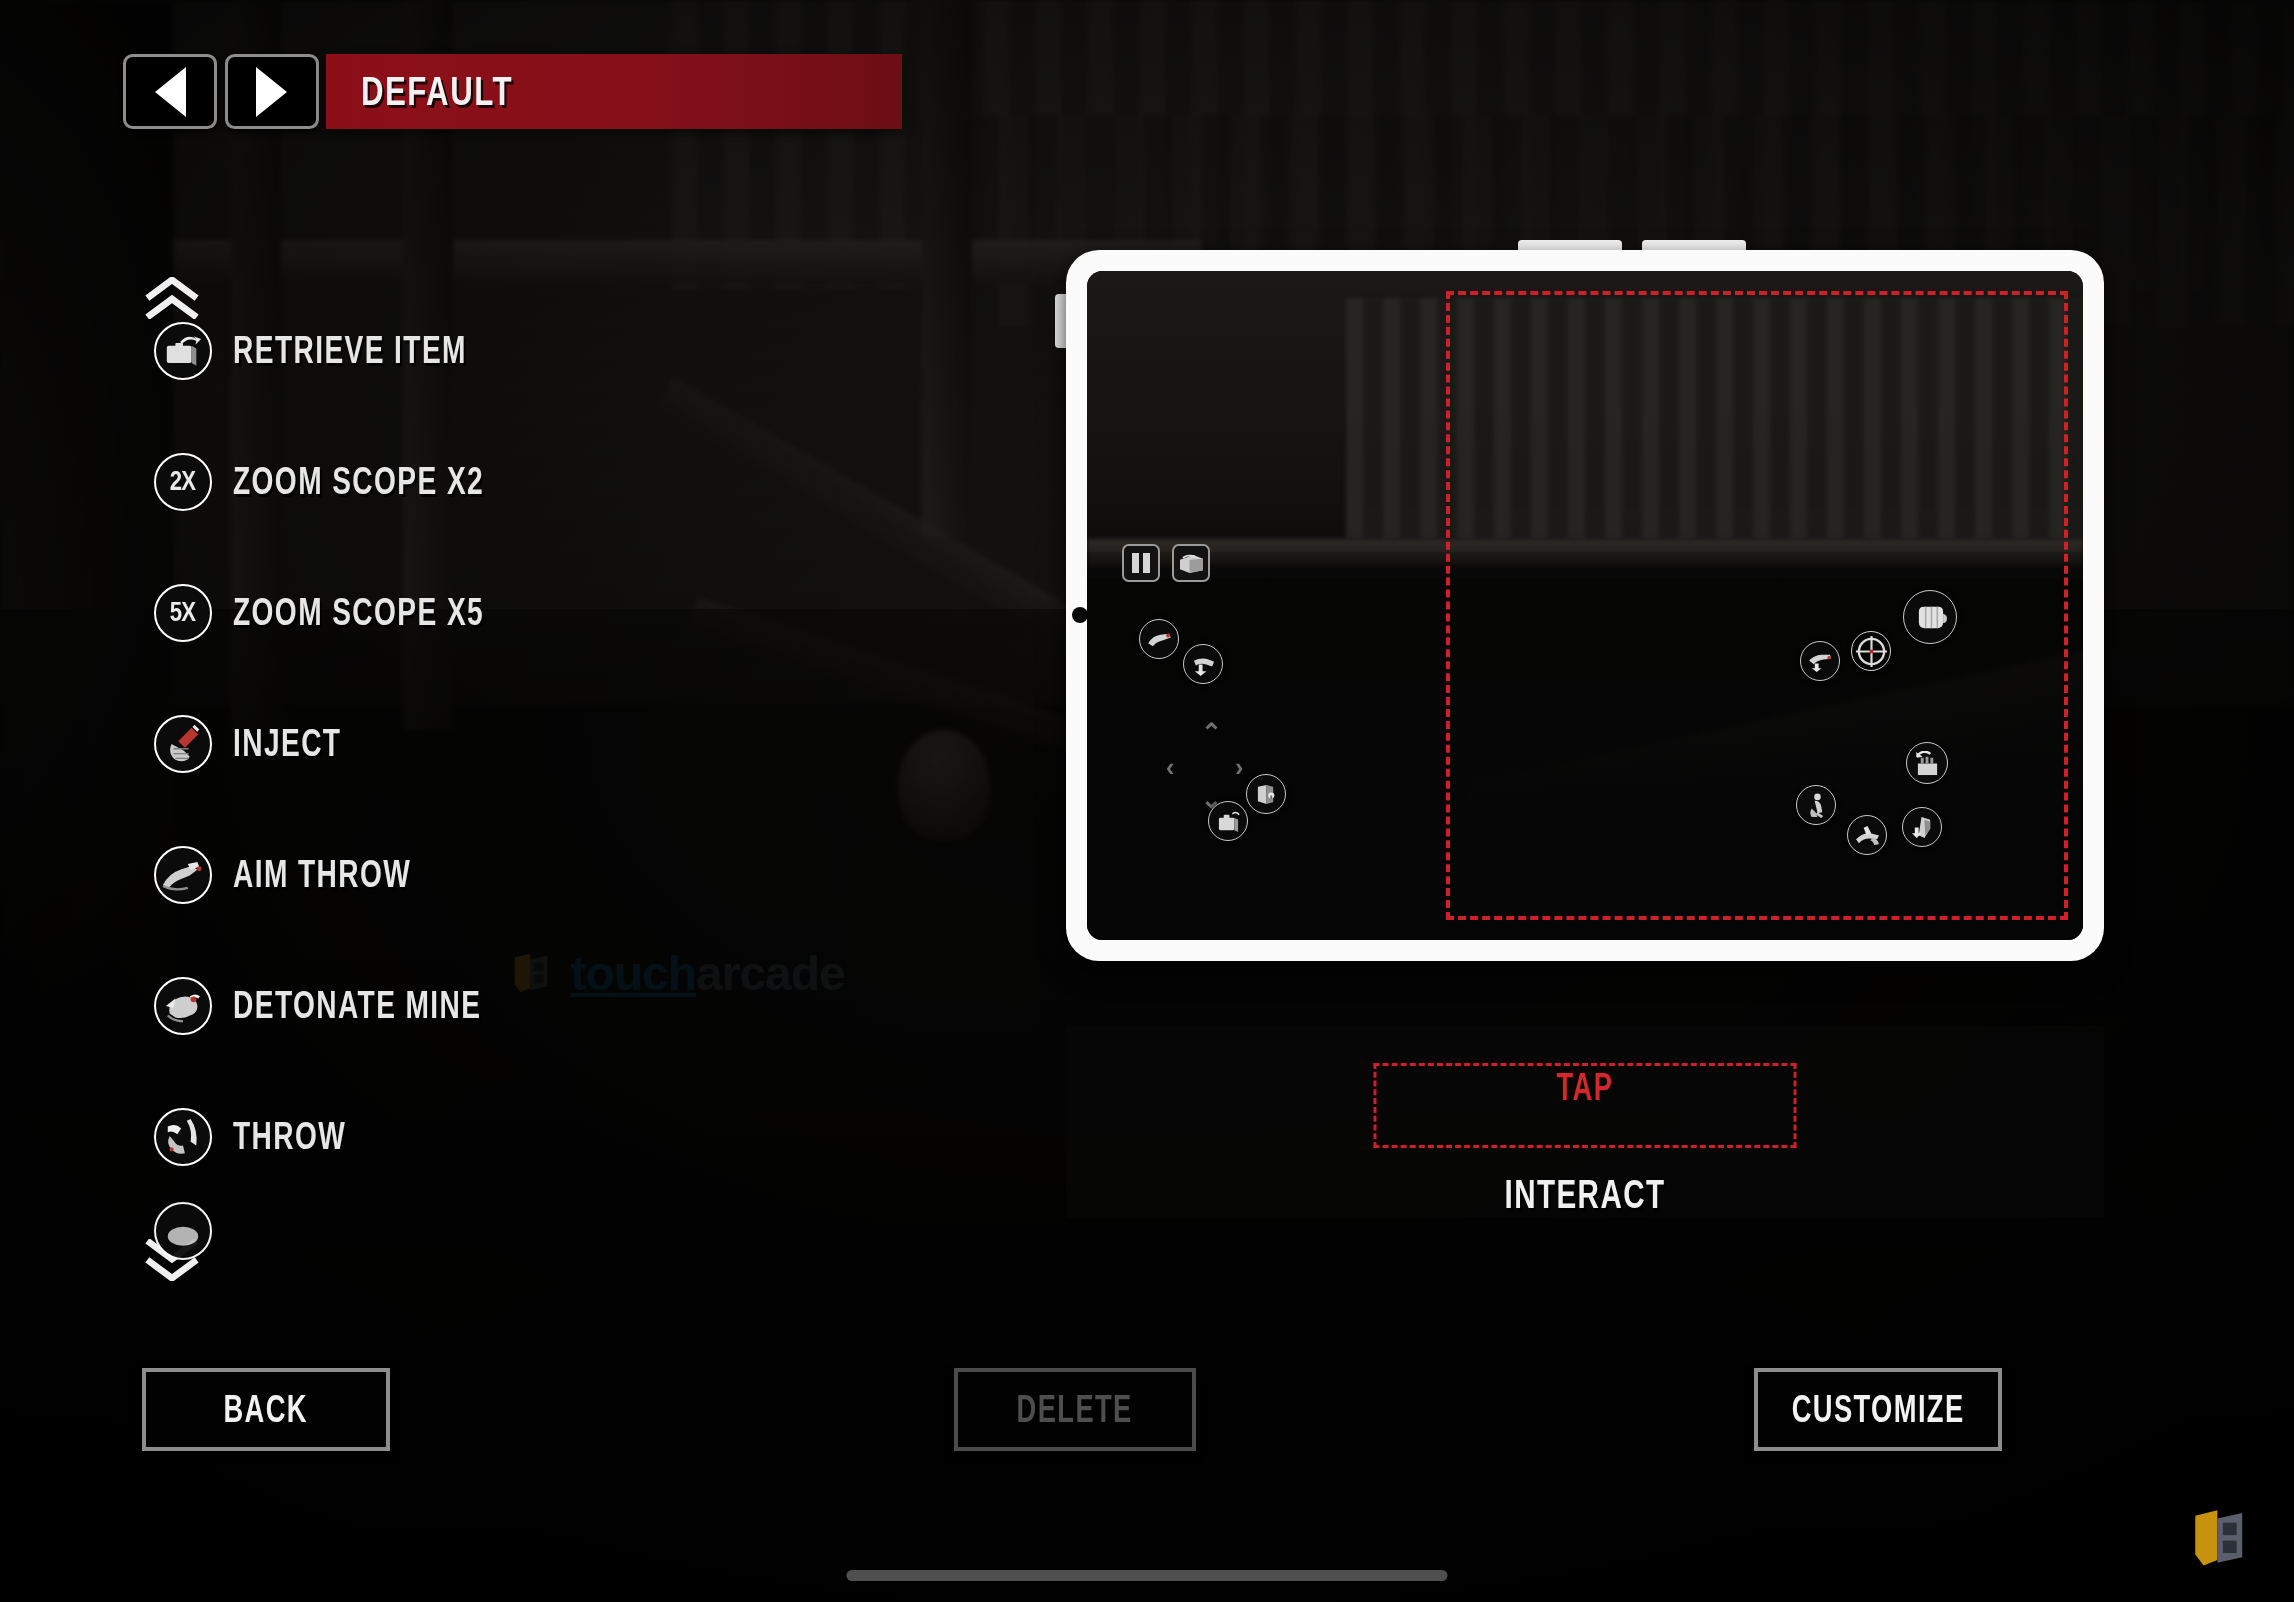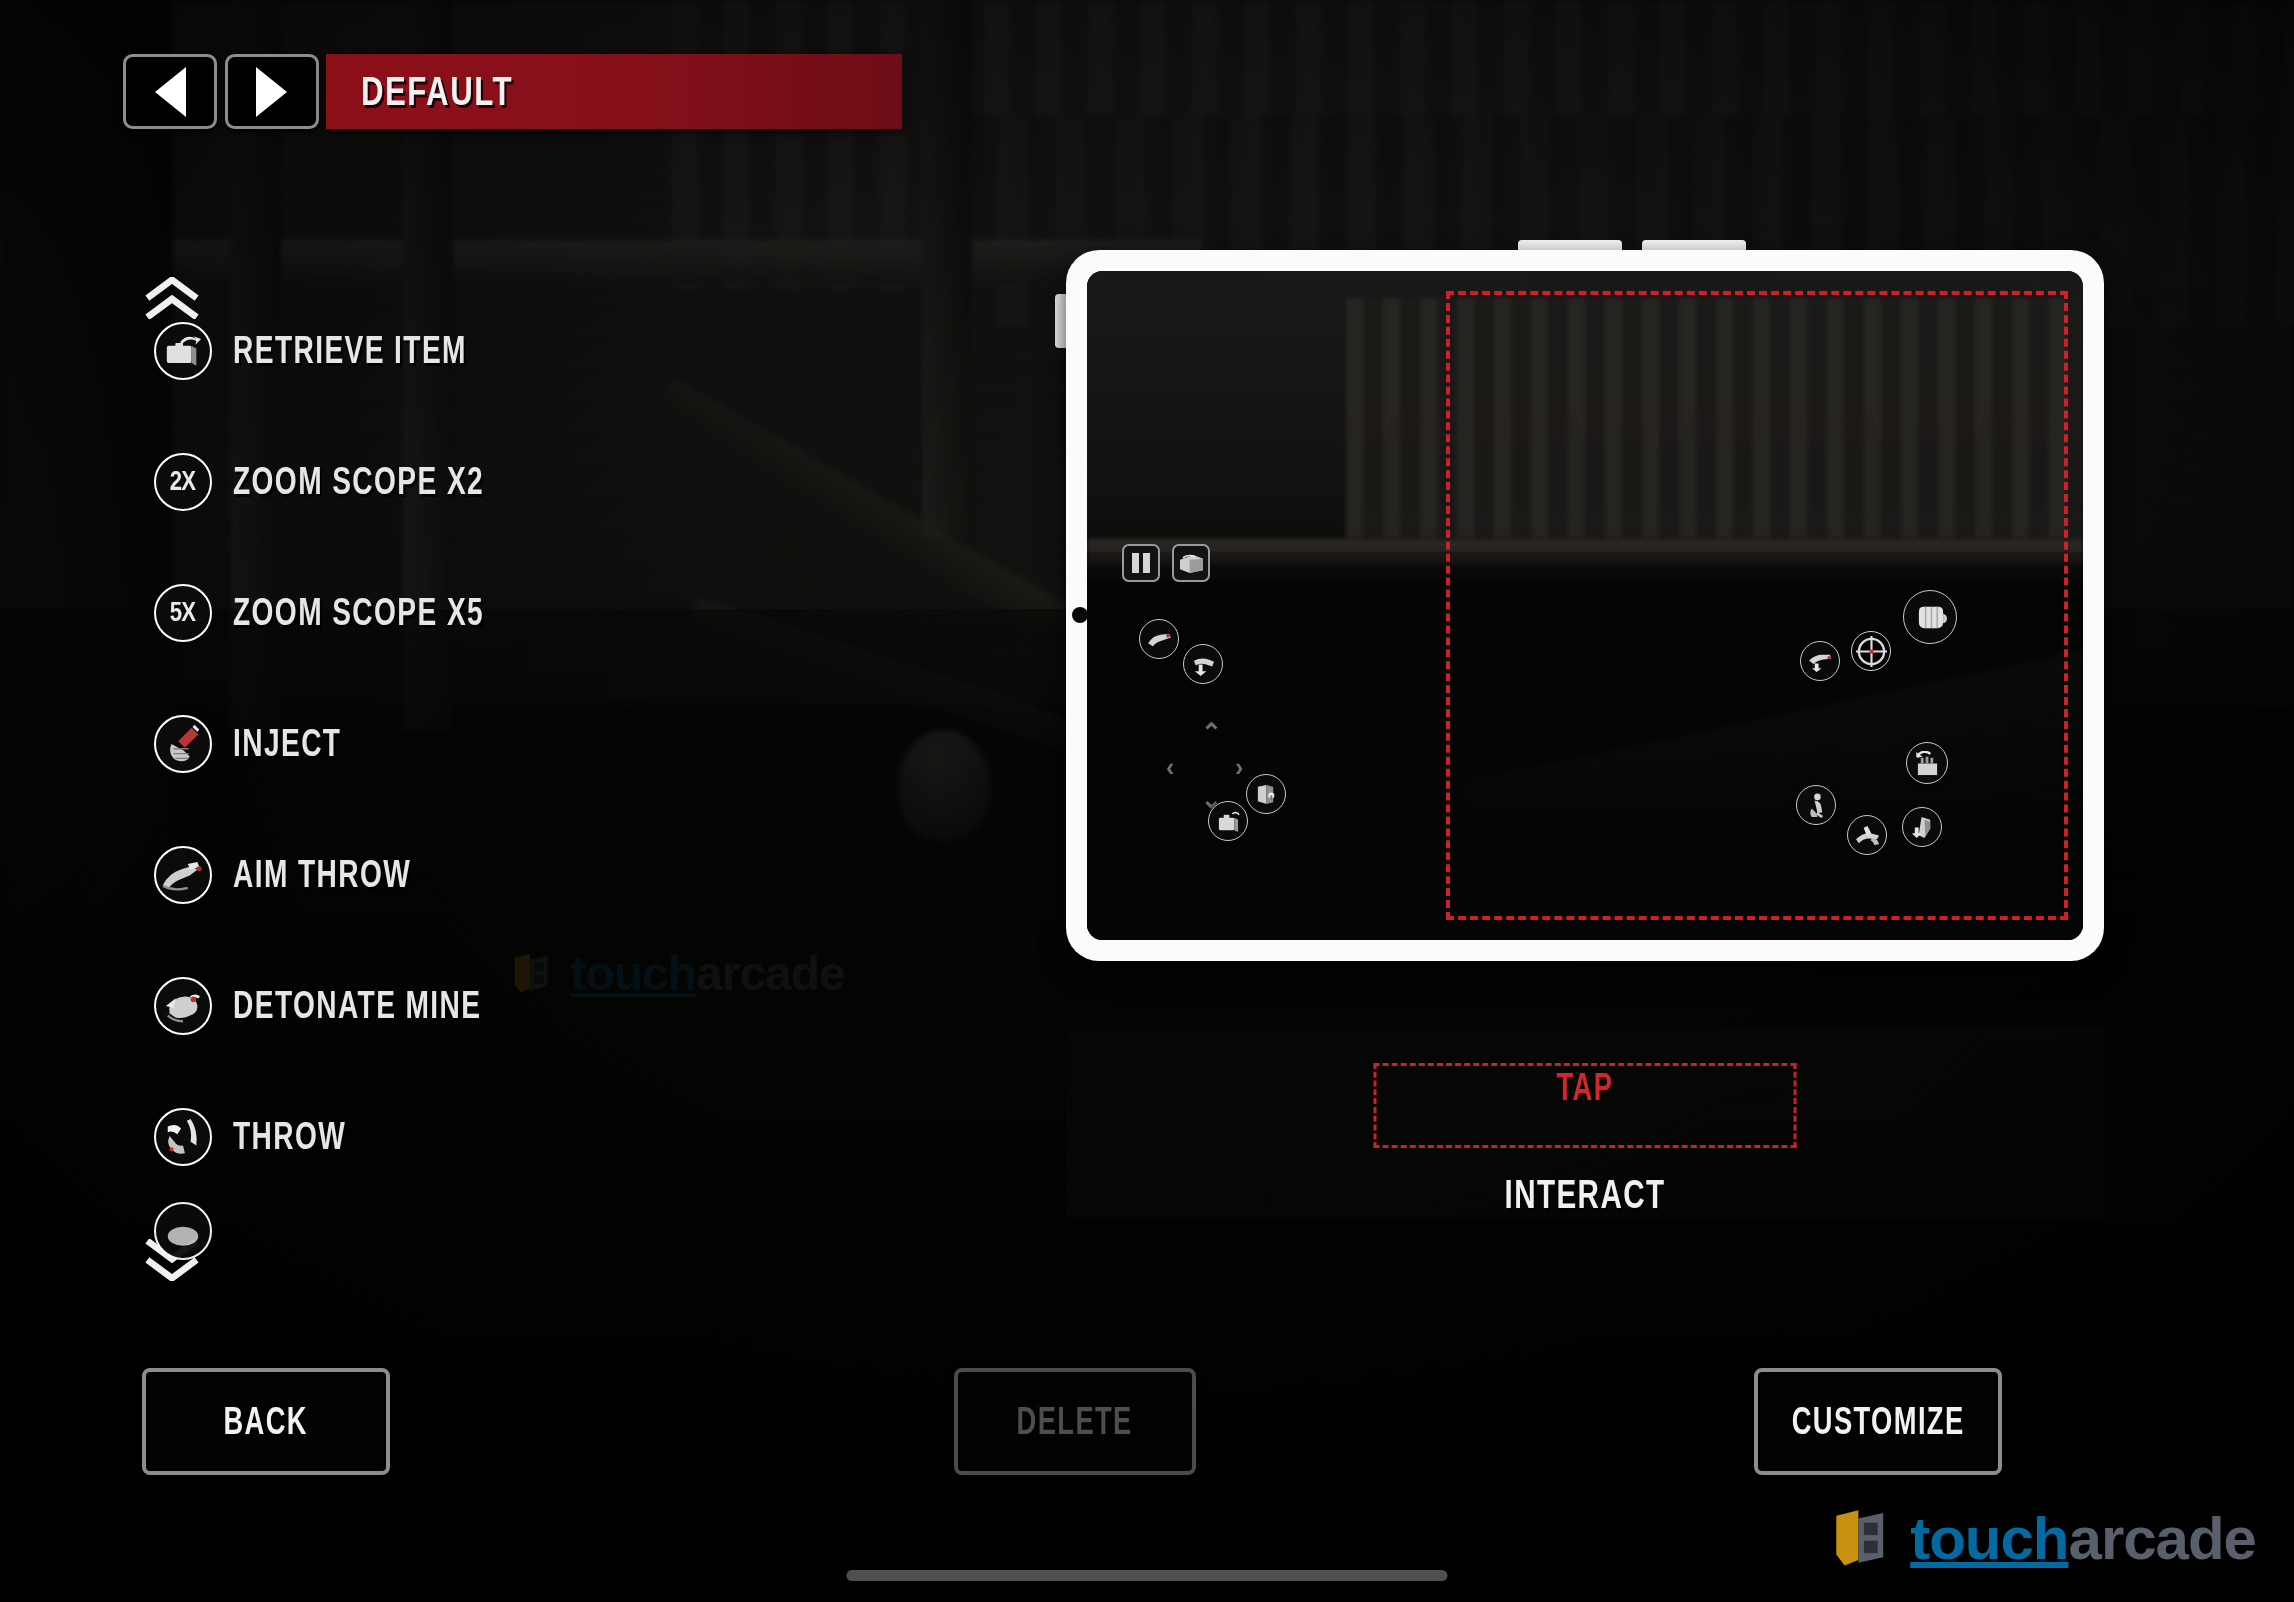--- a/index.html
+++ b/index.html
@@ -200,22 +200,22 @@
     transform:scaleX(.72); letter-spacing:1.9px;
   }
   #interact-label {
     position:absolute; left:50%; top:146px; transform:translateX(-50%) scaleX(.74);
     color:#f0f0f0; font-size:40px; font-weight:700; letter-spacing:1.9px; white-space:nowrap;
     text-shadow:2.9px 2.9px 0 rgba(0,0,0,.8);
   }
 
   
   .footer-btn {
-    position:absolute; height:107px; background:#020202;
-    border:4.8px solid #8d8d8d; border-radius:8px;
+    position:absolute; height:83px; background:#020202;
+    border:4.8px solid #8d8d8d; border-radius:0;
     display:flex; align-items:center; justify-content:center;
     box-shadow:0 2.9px 7.7px rgba(0,0,0,.75);
   }
   .footer-btn span {
     font-size:38px; font-weight:700; transform:scaleX(.72);
     letter-spacing:1.9px; white-space:nowrap;
     text-shadow:1.9px 1.9px 0 rgba(0,0,0,.8);
   }
   #btn-back      { left:142px;  top:1368px; width:248px; }
   #btn-back span { color:#f2f2f2; }
@@ -519,17 +519,16 @@
 
 <div class="watermark" id="wm-corner">
   <span class="wm-logo">
     <svg width="69" height="69" viewBox="0 0 50 50">
       <path d="M6 10 L22 6 L22 42 L12 46 L6 38 Z" fill="#c8920e"></path>
       <path d="M22 12 L40 8 L40 40 L22 44 Z" fill="#59606b"></path>
       <rect x="26" y="15" width="10" height="9" fill="#2c3139"></rect>
       <rect x="26" y="28" width="10" height="9" fill="#2c3139"></rect>
     </svg>
   </span>
-  <span class="wm-text"><span class="wm-touch">touch</span><span class="wm-arcade">arcade</span></span>
 </div>
 
 <div id="home-indicator"></div>
 
 
 </body></html>

